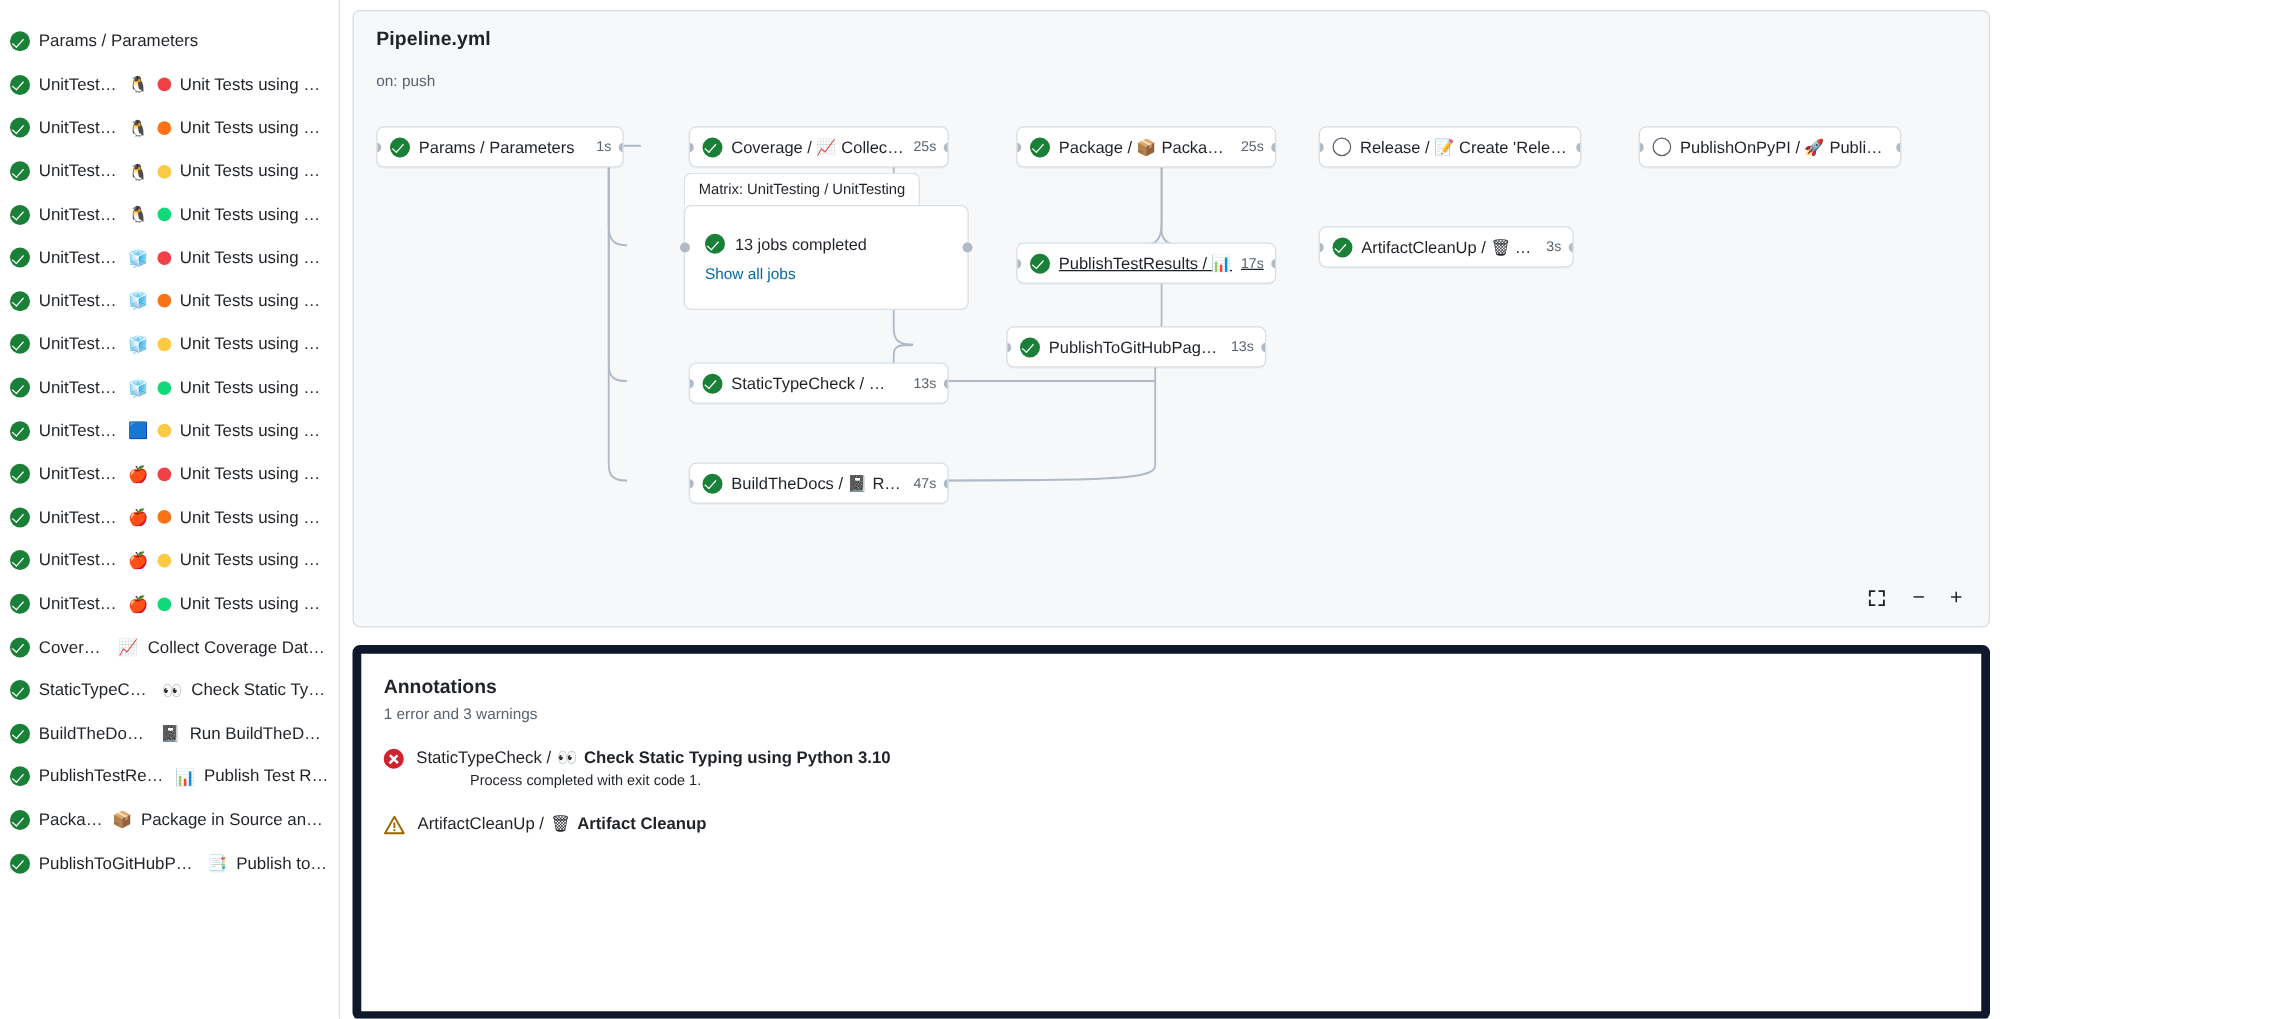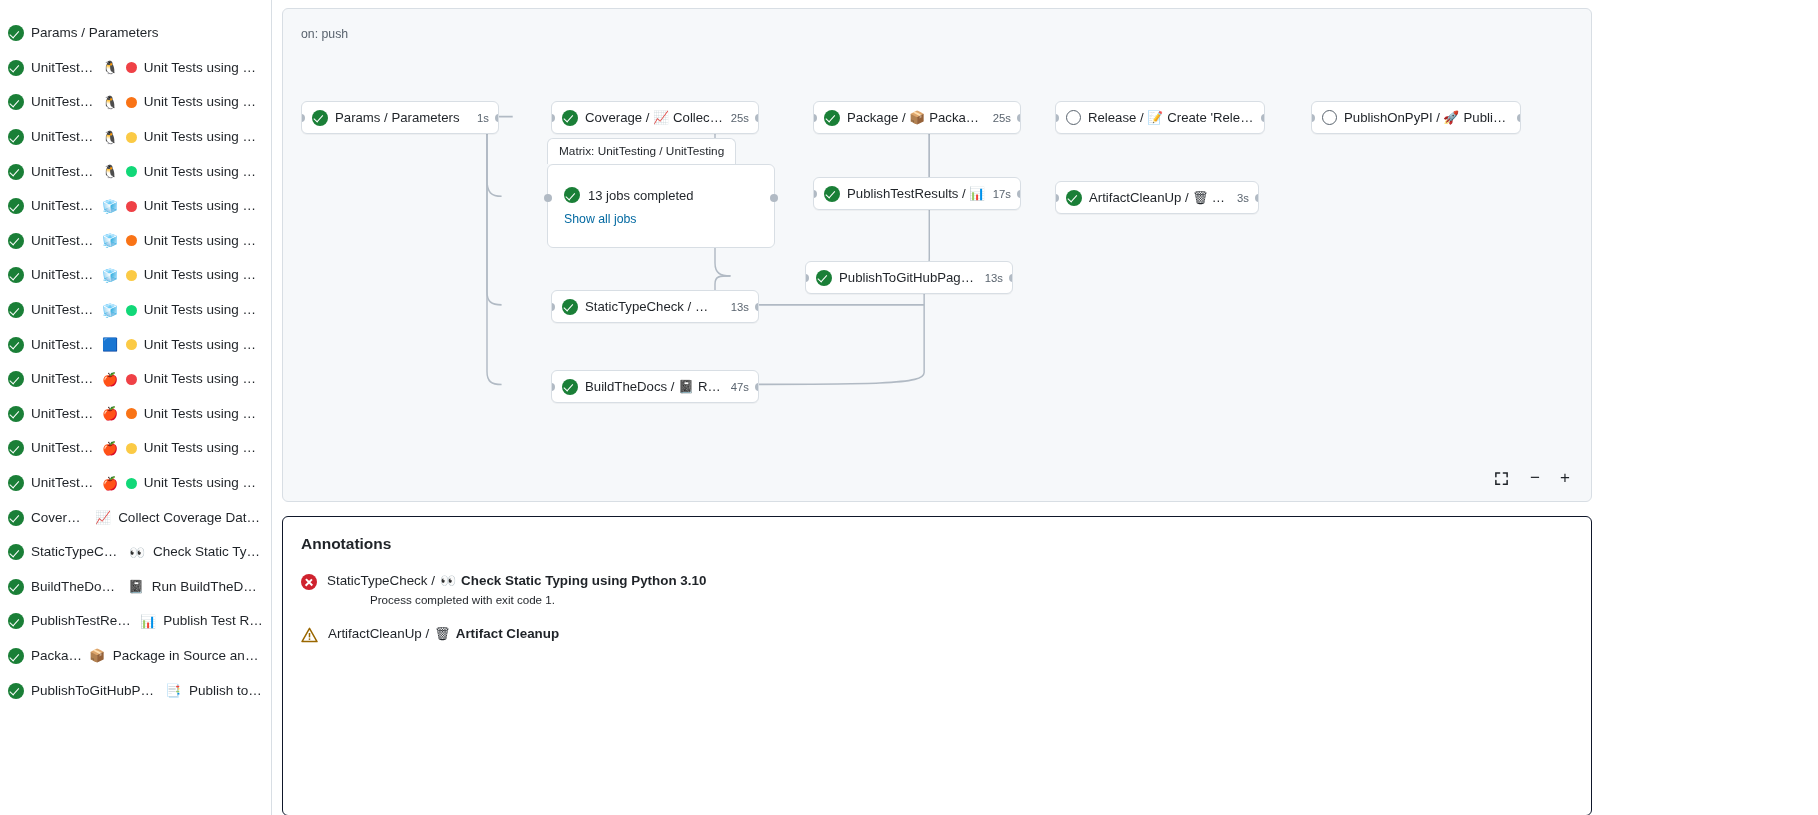--- a/index.html
+++ b/index.html
@@ -80,21 +80,21 @@
     position: relative;
     border: 1px solid #d8dee4;
     border-radius: 6px;
     background: #f6f8fa;
     height: 494px;
     margin-bottom: 14px;
     overflow: hidden;
   }
   .graph-header { padding: 14px 0 0 18px; }
   .graph-title { font-size: 15.5px; font-weight: 700; color: #1f2328; letter-spacing: .1px; }
-  .graph-sub { font-size: 12.3px; color: #59636e; margin-top: 4px; }
+  .graph-sub { font-size: 12.3px; color: #59636e; margin-top: 17px; }
 
   .canvas { position: absolute; inset: 0; }
   .edges { position: absolute; left: 0; top: 0; width: 100%; height: 100%; pointer-events: none; }
 
   .node {
     position: absolute;
     background: #ffffff;
     border: 1px solid #d8dee4;
     border-radius: 6px;
     height: 33px;
@@ -168,21 +168,21 @@
     display: flex; align-items: center; justify-content: center;
     cursor: pointer; color: #1f2328;
     border-radius: 4px;
   }
   .zgroup {
     display: flex; align-items: center; gap: 6px;
   }
 
   
   .ann-card {
-    border: 1px solid #0f172a;
+    border: 7px solid #0f172a;
     border-radius: 6px;
     background: #ffffff;
     padding: 18px 0 0 0;
     height: 300px;
     overflow: hidden;
   }
   .ann-title { font-size: 15.5px; font-weight: 700; padding: 0 18px; }
   .ann-sub { font-size: 12.3px; color: #59636e; padding: 5px 18px 0 18px; }
   .ann-row {
     display: flex; gap: 10px;
@@ -356,20 +356,21 @@
           <span class="emoji">📑</span>
           <span class="side-label">Publish to G...</span>
         </div>
       </div>
   </div>
 
   <div class="main">
 
     <div class="graph-card">
       <div class="graph-header">
+        <div class="graph-title">Pipeline.yml</div>
         <div class="graph-sub">on: push</div>
       </div>
 
       <div class="canvas">
 
         <svg class="edges" viewBox="0 0 1526 494" preserveAspectRatio="none">
           <g fill="none" stroke="#b1bac4" stroke-width="1.7">
 
             <path d="M215,108 L268,108"></path>
 
@@ -433,21 +434,21 @@
               <span class="port" style="left: -5px; top: 12px;"></span>
               <span class="port" style="right: -5px; top: 12px;"></span>
             </div>
             <div class="node" style="left: 530px; top: 92px; width: 208px;">
               <span class="chk"></span>
               <span class="ntext"><span>Package / </span><span class="emoji">📦</span> <span>Package in So...</span></span>
               <span class="dur">25s</span>
               <span class="port" style="left: -5px; top: 12px;"></span>
               <span class="port" style="right: -5px; top: 12px;"></span>
             </div>
-            <div class="node" style="left: 530px; top: 168px; width: 208px;">
+            <div class="node" style="left: 530px; top: 185px; width: 208px; text-decoration: underline;">
               <span class="chk"></span>
               <span class="ntext"><span>PublishTestResults / </span><span class="emoji">📊</span> </span>
               <span class="dur">17s</span>
               <span class="port" style="left: -5px; top: 12px;"></span>
               <span class="port" style="right: -5px; top: 12px;"></span>
             </div>
             <div class="node" style="left: 522px; top: 252px; width: 208px;">
               <span class="chk"></span>
               <span class="ntext"><span>PublishToGitHubPages / </span> </span>
               <span class="dur">13s</span>
@@ -496,20 +497,21 @@
             <div class="zbtn" style="font-size:17px;">−</div>
             <div class="zbtn" style="font-size:17px;">+</div>
           </div>
         </div>
 
       </div>
     </div>
 
     <div class="ann-card">
       <div class="ann-title">Annotations</div>
+      <div class="ann-sub">1 error and 3 warnings</div>
       <div id="ann-list">
           <div class="ann-row">
             <span class="ico-err"></span>
             <div class="ann-body">
               <div class="ann-head">
                 <span>StaticTypeCheck / </span>
                 <span class="emoji">👀</span>
                 <b>Check Static Typing using Python 3.10</b>
               </div>
               <div class="ann-msg">Process completed with exit code 1.</div>

